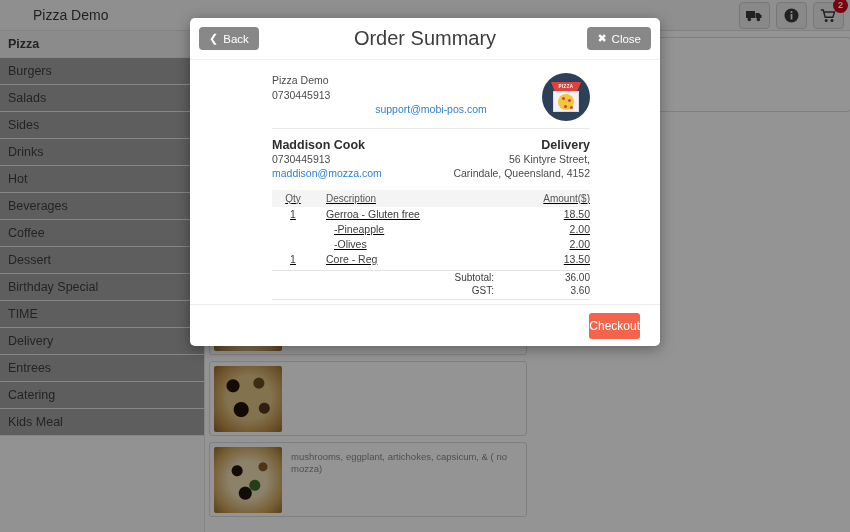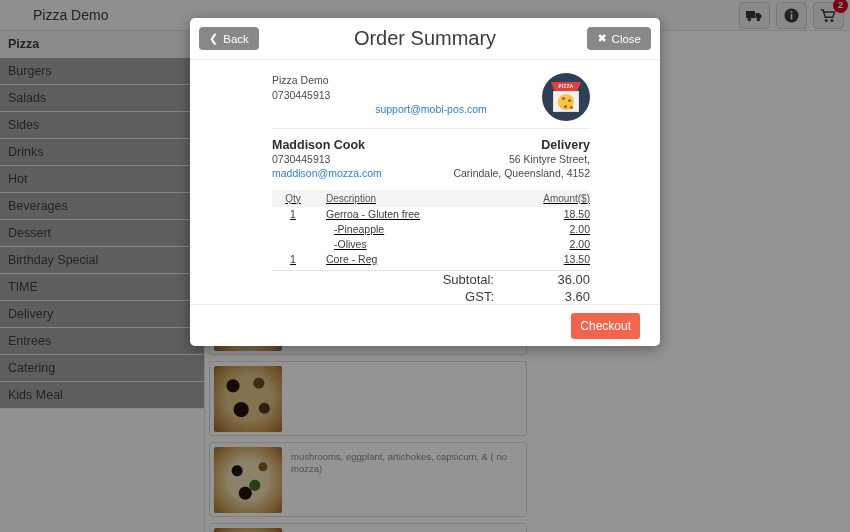--- a/index.html
+++ b/index.html
@@ -71,20 +71,21 @@
   .cat.active { font-weight: bold; background: #f0f0f0; }
 
   
   .grid {
     position: absolute; top: 31px; left: 205px; right: 0; bottom: 0;
     padding: 6px 4px;
     display: flex; flex-wrap: wrap;
     align-content: flex-start;
     gap: 6px 6px;
     overflow: hidden;
+    flex-direction: column;
   }
   .card {
     width: 318px; height: 75px;
     border: 1px solid #dcdcdc;
     border-radius: 3px;
     background: #fff;
     display: flex;
     padding: 4px;
     position: relative;
   }
@@ -205,39 +206,39 @@
   table.items th.desc { text-align: left; padding-left: 12px; }
   table.items th.amt { text-align: right; width: 70px; }
   table.items td { font-size: 10.5px; color: #3c3c3c; padding: 1.5px 0; }
   table.items td.qty { text-align: center; width: 42px; }
   table.items td.desc { padding-left: 12px; }
   table.items td.amt { text-align: right; width: 70px; }
   table.items tr.sub-item td.desc { padding-left: 20px; }
   table.items tr.lastitem td { padding-bottom: 3px; }
 
   .totals { border-top: 1px solid #e4e4e4; margin-top: 2px; }
-  .trow { display: flex; justify-content: flex-end; font-size: 13px; color: #3c3c3c; padding: 1px 0; }
+  .trow { display: flex; justify-content: flex-end; font-size: 10px; color: #3c3c3c; padding: 1px 0; }
   .trow .lbl { width: 110px; text-align: right; padding-right: 26px; }
   .trow .val { width: 70px; text-align: right; }
   .grand {
     display: flex; justify-content: flex-end; align-items: baseline;
     border-top: 1px solid #e4e4e4; margin-top: 2px; padding-top: 3px;
   }
 
   .modal-foot {
     flex: 0 0 42px;
     border-top: 1px solid #ededed;
     display: flex; align-items: center; justify-content: flex-end;
     padding-right: 20px;
   }
   .checkout {
     background: #f4644c; color: #fff;
     border: none; border-radius: 3px;
     font-size: 12px;
-    padding: 6px 9px;
+    padding: 6px 0;
     font-family: "Liberation Sans", sans-serif;
   }
 </style>
 </head>
 <body>
 
 <div id="app">
 
   <div class="topbar">
     <div class="topbar-title">Pizza Demo</div>
@@ -269,20 +270,21 @@
   </div>
 
   <div class="sidebar">
     <div class="cat active">Pizza</div>
     <div class="cat">Burgers</div>
     <div class="cat">Salads</div>
     <div class="cat">Sides</div>
     <div class="cat">Drinks</div>
     <div class="cat">Hot</div>
     <div class="cat">Beverages</div>
+    <div class="cat">Coffee</div>
     <div class="cat">Dessert</div>
     <div class="cat">Birthday Special</div>
     <div class="cat">TIME</div>
     <div class="cat">Delivery</div>
     <div class="cat">Entrees</div>
     <div class="cat">Catering</div>
     <div class="cat">Kids Meal</div>
   </div>
 
   <div class="grid">

